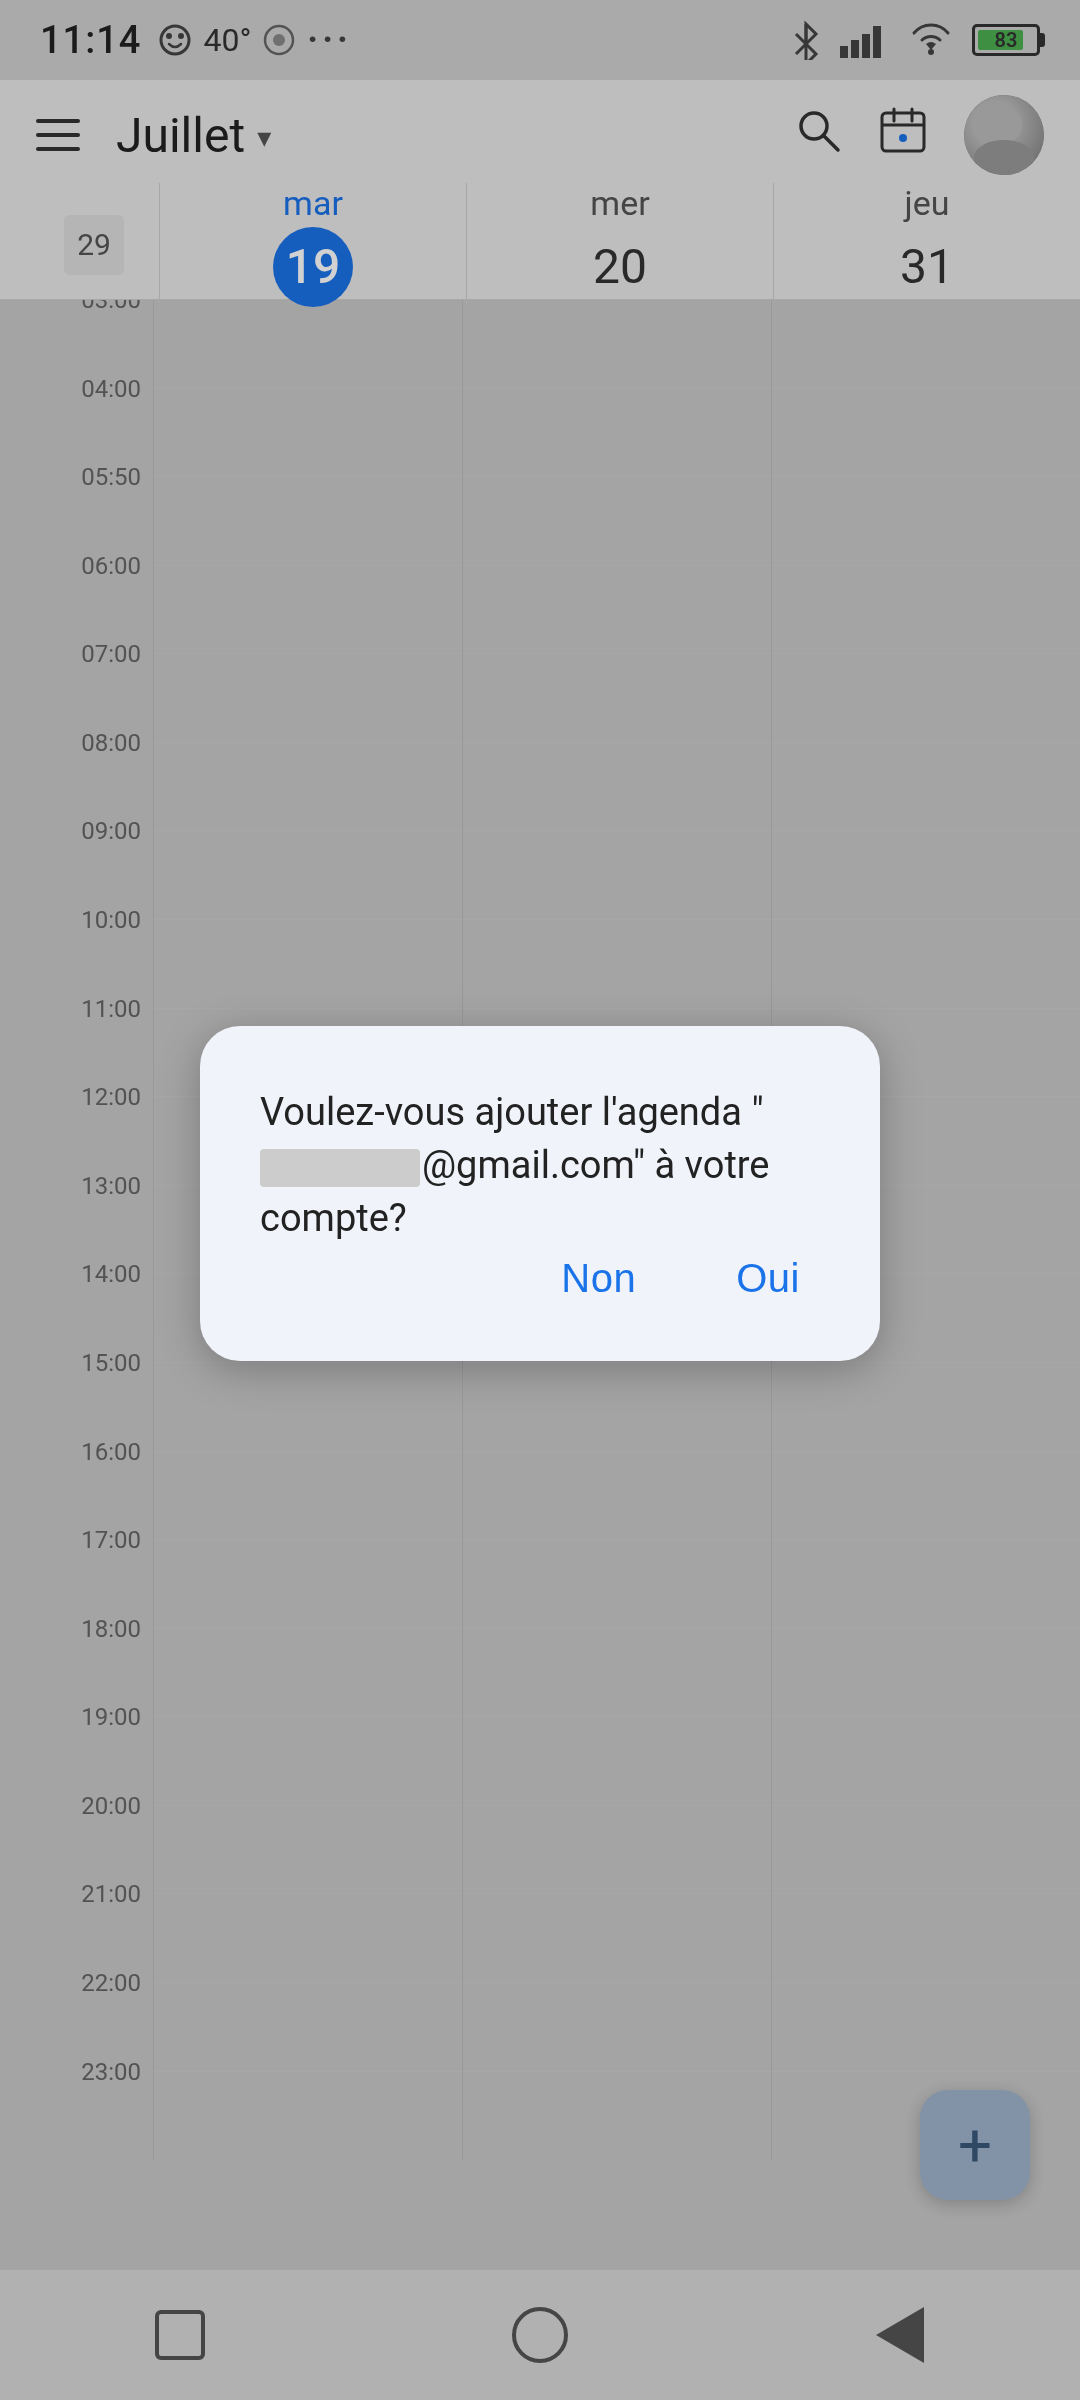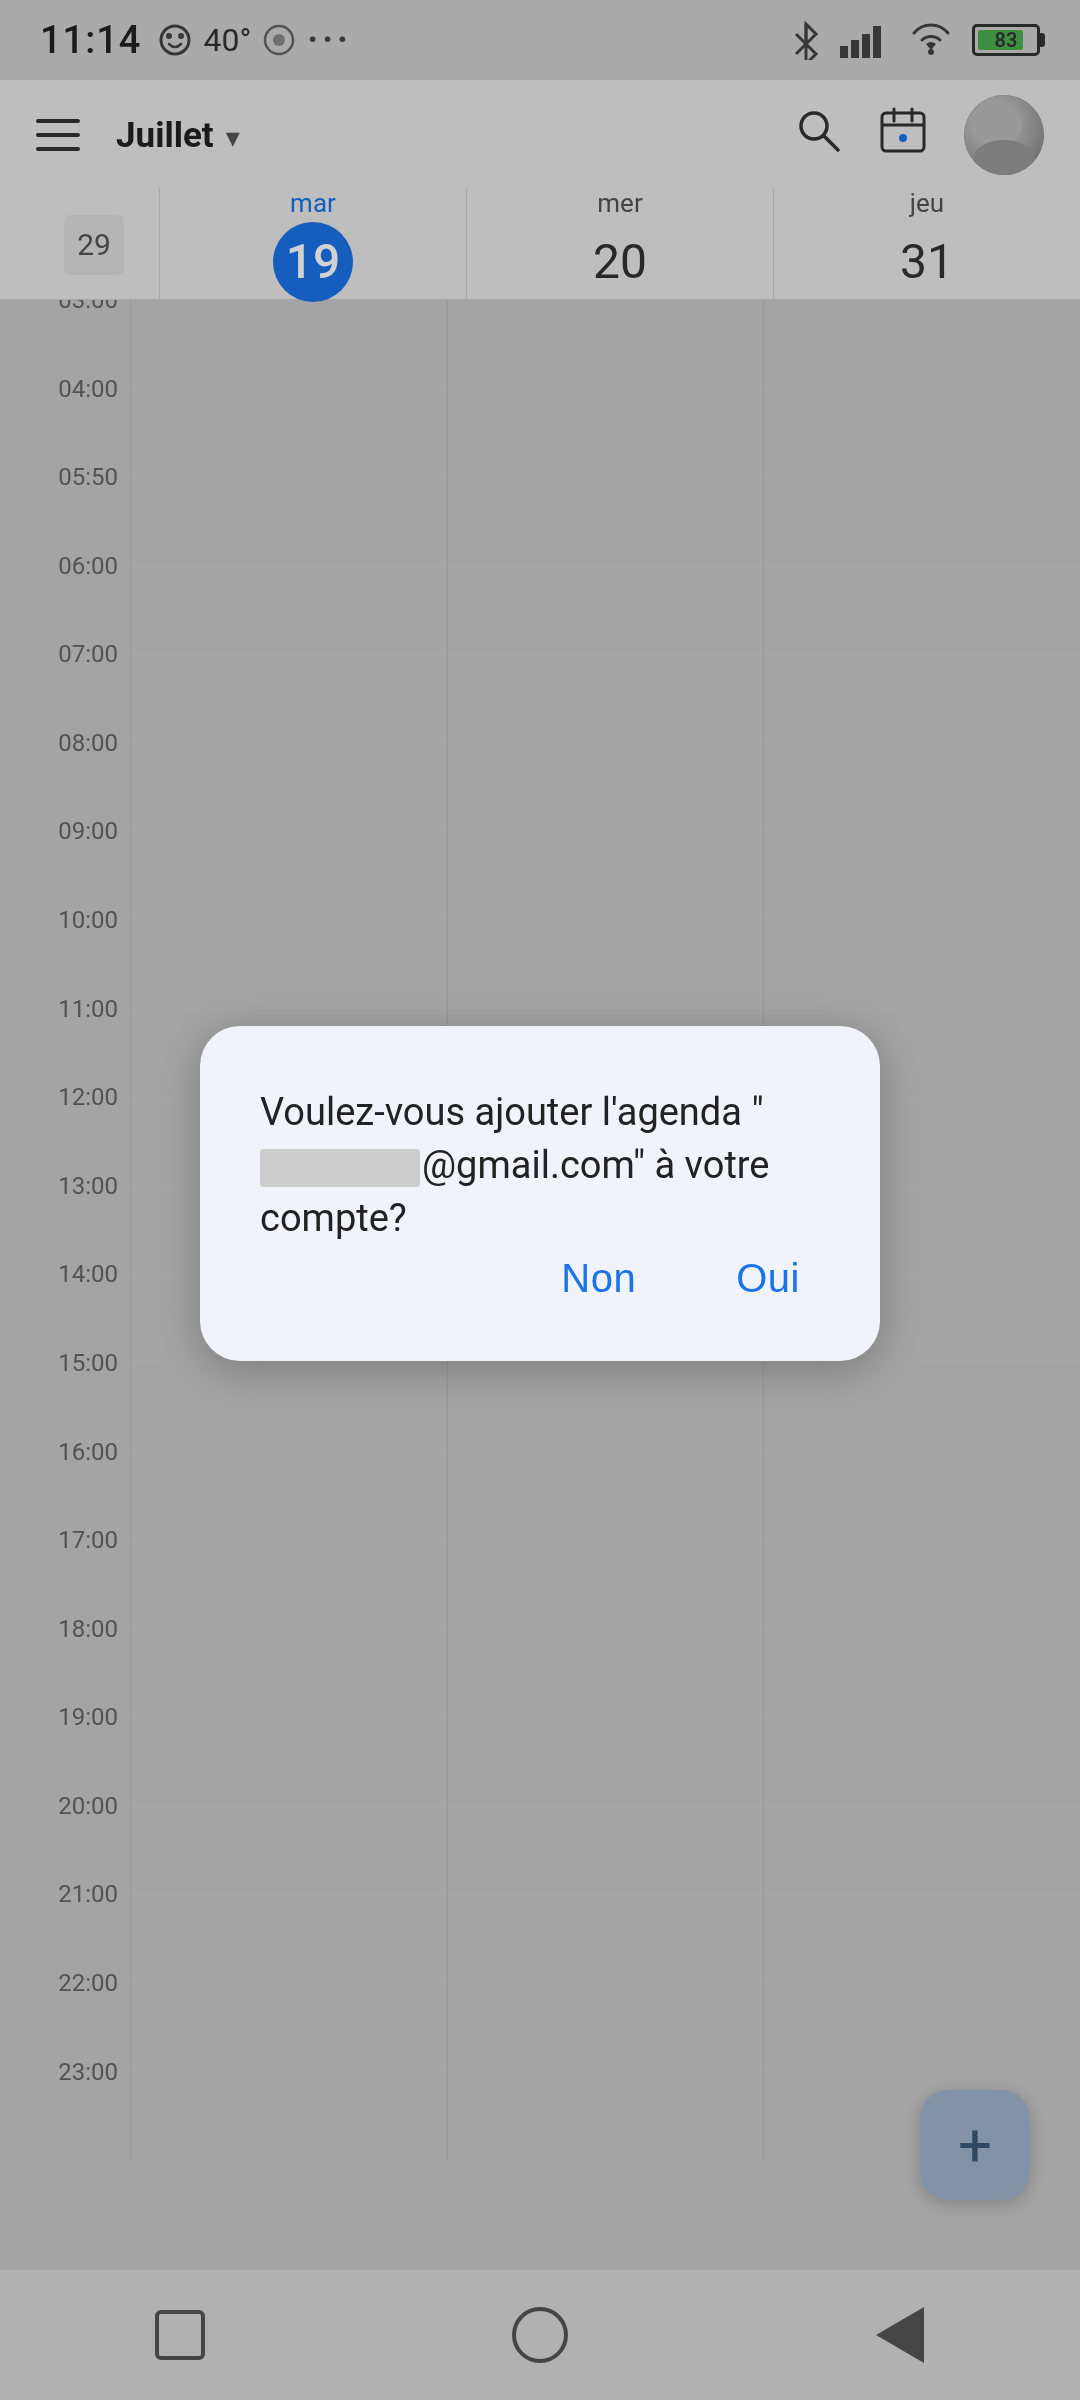--- a/index.html
+++ b/index.html
@@ -123,22 +123,22 @@
       background: #333;
       border-radius: 2px;
     }
     .month-title {
       display: flex;
       align-items: center;
       gap: 12px;
       cursor: pointer;
     }
     .month-text {
-      font-size: 35px;
-      font-weight: 700;
+      font-size: 48px;
+      font-weight: 400;
       color: #222;
     }
     .dropdown-arrow {
       font-size: 28px;
       color: #555;
       margin-top: 4px;
     }
     .toolbar-right {
       display: flex;
       align-items: center;
@@ -211,21 +211,21 @@
     .day-col-header {
       flex: 1;
       display: flex;
       flex-direction: column;
       align-items: center;
       justify-content: center;
       gap: 4px;
       border-left: 1px solid #ccc;
     }
     .day-name {
-      font-size: 26px;
+      font-size: 34px;
       color: #555;
       text-transform: lowercase;
     }
     .day-name.today {
       color: #1a73e8;
     }
     .day-number {
       font-size: 48px;
       font-weight: 400;
       color: #333;
@@ -410,20 +410,21 @@
       display: flex;
       flex-direction: column;
       height: calc(2400px - 80px - 110px - 110px - 130px);
       position: relative;
     }
     .calendar-scrollable {
       flex: 1;
       overflow: hidden;
       position: relative;
       display: flex;
+      margin-left: 23px;
     }
   </style>
 </head>
 <body>
 
 <div class="status-bar">
   <div class="status-left">
     <span class="status-time">11:14</span>
     <div class="status-icons-left">
 

